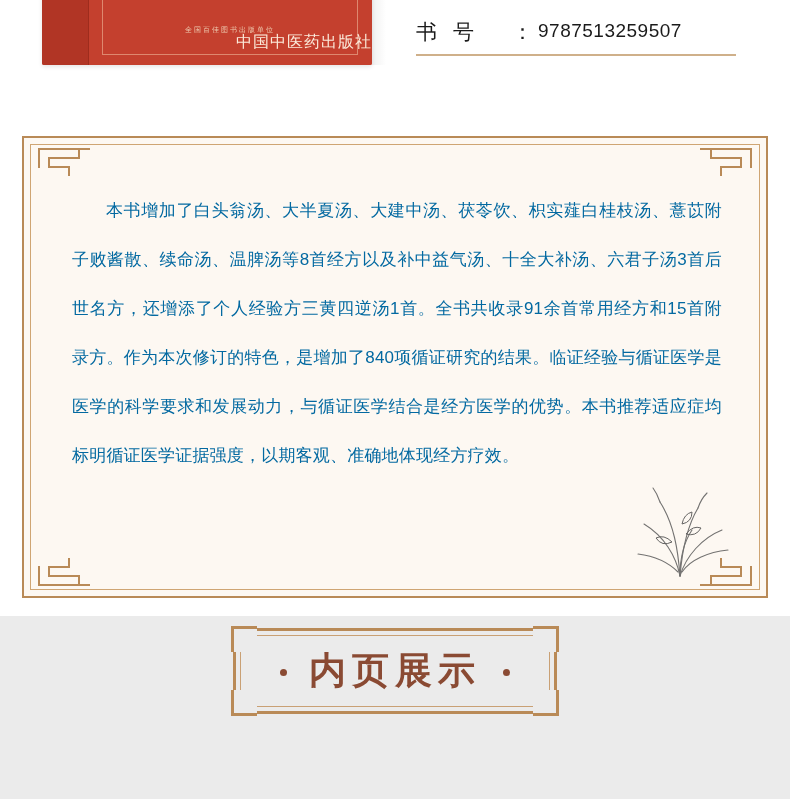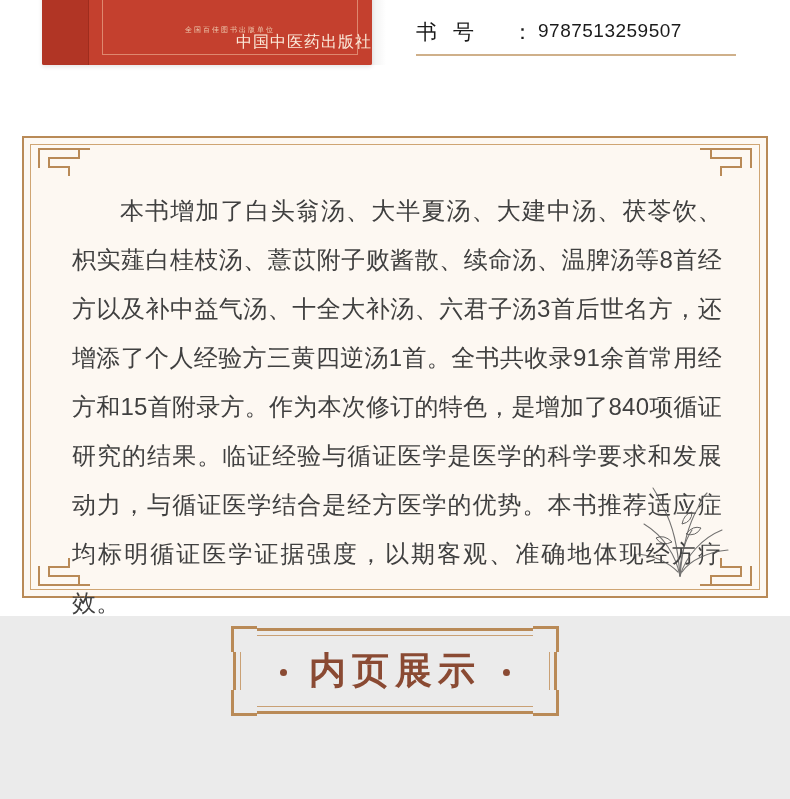--- a/index.html
+++ b/index.html
@@ -172,23 +172,23 @@
   .corner i.v1 { left: 0; top: 0; width: 2px; height: 20px; }
   .corner i.v2 { left: 10px; top: 9px; width: 2px; height: 11px; }
   .corner i.v3 { left: 40px; top: 0; width: 2px; height: 11px; }
   .corner i.v4 { left: 30px; top: 18px; width: 2px; height: 10px; }
 
   .desc-text {
     position: absolute;
     left: 48px;
     top: 48px;
     right: 44px;
-    font-size: 24px;
+    font-size: 17px;
     line-height: 49px;
-    color: #404040;
+    color: #0369a1;
     text-align: justify;
     text-indent: 2em;
     letter-spacing: 0.2px;
   }
 
   .orchid {
     position: absolute;
     right: 26px;
     bottom: 14px;
     width: 120px;

